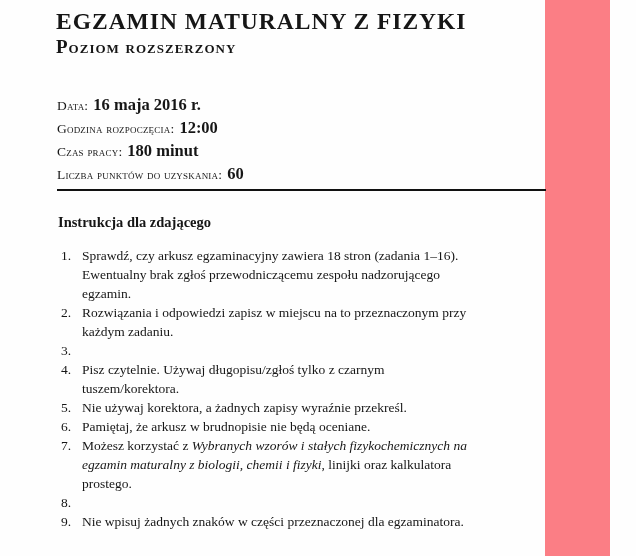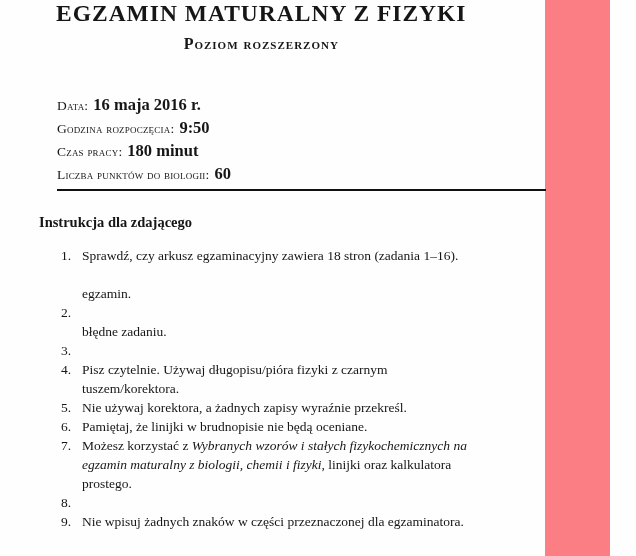--- a/index.html
+++ b/index.html
@@ -23,33 +23,32 @@
     position: absolute;
     left: 545px;
     top: 0;
     width: 65px;
     height: 556px;
     background: #FB7E85;
   }
   .title-block {
     position: absolute;
     left: 56px;
-    top: 0;
-    text-align: center;
+    top: 8px;
   }
   .exam-title {
     margin: 0;
     font-size: 23.5px;
     font-weight: bold;
     letter-spacing: 1px;
     white-space: nowrap;
   }
   .exam-subtitle {
-    margin: 8px 0 0 0;
-    font-size: 16px;
+    margin: 1px 0 0 0;
+    font-size: 19px;
     font-weight: bold;
     font-variant: small-caps;
     letter-spacing: 1px;
     white-space: nowrap;
   }
   .info-block {
     position: absolute;
     left: 57px;
     top: 93px;
   }
@@ -71,21 +70,21 @@
   .divider-rule {
     position: absolute;
     left: 57px;
     top: 189px;
     width: 489px;
     height: 0;
     border-top: 2px solid #111;
   }
   .instructions-heading {
     position: absolute;
-    left: 39px;
+    left: 58px;
     top: 214px;
     font-size: 14.5px;
     font-weight: bold;
   }
   .instructions-list {
     position: absolute;
     left: 61px;
     top: 246px;
     width: 480px;
     font-size: 13.5px;
@@ -117,58 +116,58 @@
   <div class="title-block">
     <h1 class="exam-title">EGZAMIN MATURALNY Z FIZYKI</h1>
     <h2 class="exam-subtitle">Poziom rozszerzony</h2>
   </div>
 
   <div class="info-block">
     <div class="info-row">
       <span class="info-label">Data:</span><span class="info-value">16 maja 2016 r.</span>
     </div>
     <div class="info-row">
-      <span class="info-label">Godzina rozpoczęcia:</span><span class="info-value">9:50</span>
+      <span class="info-label">Godzina rozpoczęcia:</span><span class="info-value">12:00</span>
     </div>
     <div class="info-row">
       <span class="info-label">Czas pracy:</span><span class="info-value">180 minut</span>
     </div>
     <div class="info-row">
-      <span class="info-label">Liczba punktów do biologii:</span><span class="info-value">60</span>
+      <span class="info-label">Liczba punktów do uzyskania:</span><span class="info-value">60</span>
     </div>
   </div>
 
   <div class="divider-rule"></div>
 
   <div class="instructions-heading">Instrukcja dla zdającego</div>
 
   <div class="instructions-list">
       <div class="instruction-item">
         <span class="item-num">1.</span>
-        <span class="item-text"><span>Sprawdź, czy arkusz egzaminacyjny zawiera 18 stron (zadania 1–16).</span><br><br><span>egzamin.</span></span>
+        <span class="item-text"><span>Sprawdź, czy arkusz egzaminacyjny zawiera 18 stron (zadania 1–16).</span><br><span>Ewentualny brak zgłoś przewodniczącemu zespołu nadzorującego</span><br><span>egzamin.</span></span>
       </div>
       <div class="instruction-item">
         <span class="item-num">2.</span>
-        <span class="item-text"><br><span>błędne zadaniu.</span></span>
+        <span class="item-text"><span>Rozwiązania i odpowiedzi zapisz w miejscu na to przeznaczonym przy</span><br><span>każdym zadaniu.</span></span>
       </div>
       <div class="instruction-item">
         <span class="item-num">3.</span>
         <span class="item-text"><br></span>
       </div>
       <div class="instruction-item">
         <span class="item-num">4.</span>
-        <span class="item-text"><span>Pisz czytelnie. Używaj długopisu/pióra fizyki z czarnym</span><br><span>tuszem/korektora.</span></span>
+        <span class="item-text"><span>Pisz czytelnie. Używaj długopisu/zgłoś tylko z czarnym</span><br><span>tuszem/korektora.</span></span>
       </div>
       <div class="instruction-item">
         <span class="item-num">5.</span>
         <span class="item-text"><span>Nie używaj korektora, a żadnych zapisy wyraźnie przekreśl.</span></span>
       </div>
       <div class="instruction-item">
         <span class="item-num">6.</span>
-        <span class="item-text"><span>Pamiętaj, że linijki w brudnopisie nie będą oceniane.</span></span>
+        <span class="item-text"><span>Pamiętaj, że arkusz w brudnopisie nie będą oceniane.</span></span>
       </div>
       <div class="instruction-item">
         <span class="item-num">7.</span>
         <span class="item-text"><span>Możesz korzystać z </span><em>Wybranych wzorów i stałych fizykochemicznych na</em><br><em>egzamin maturalny z biologii, chemii i fizyki</em><span>, linijki oraz kalkulatora</span><br><span>prostego.</span></span>
       </div>
       <div class="instruction-item">
         <span class="item-num">8.</span>
         <span class="item-text"><br></span>
       </div>
       <div class="instruction-item">

